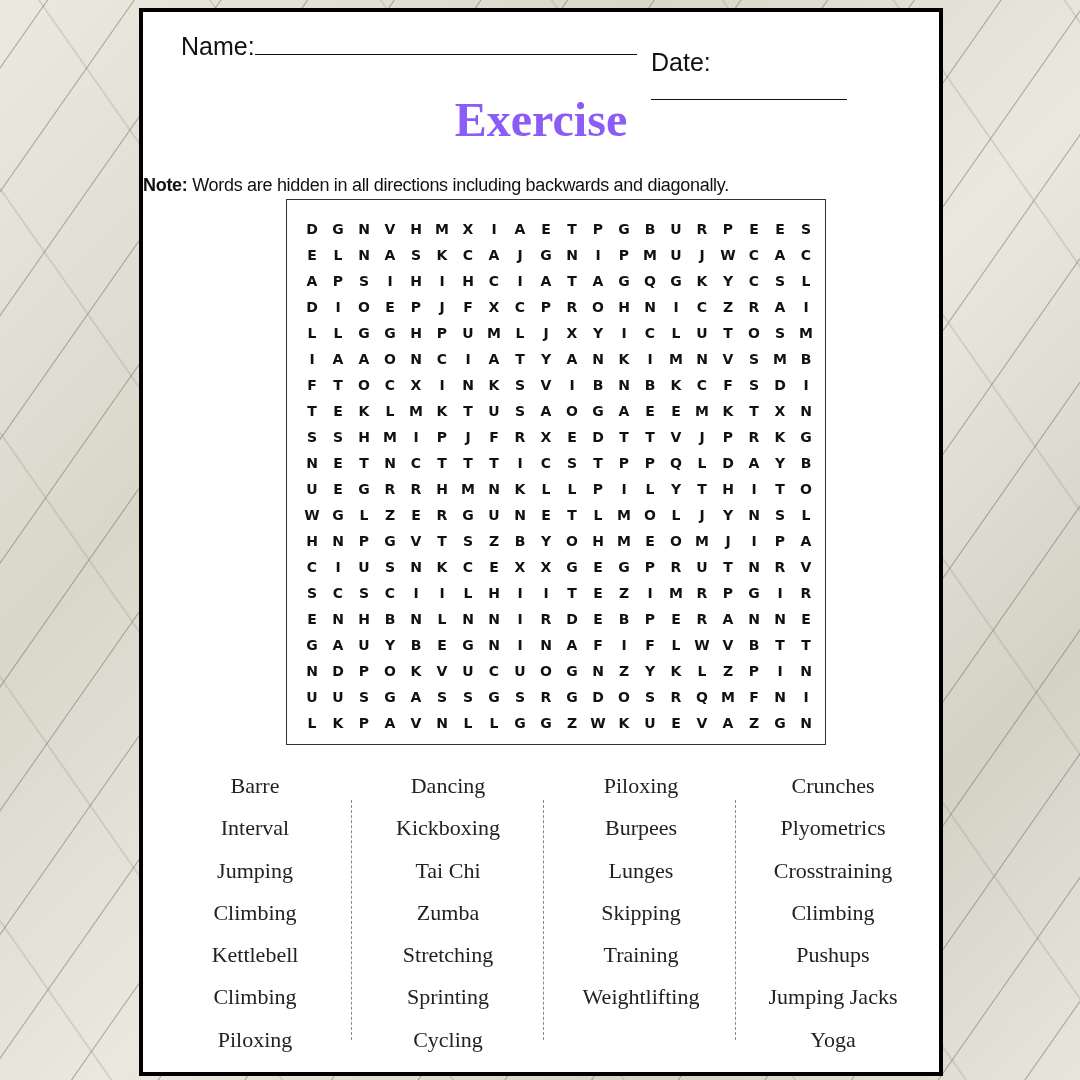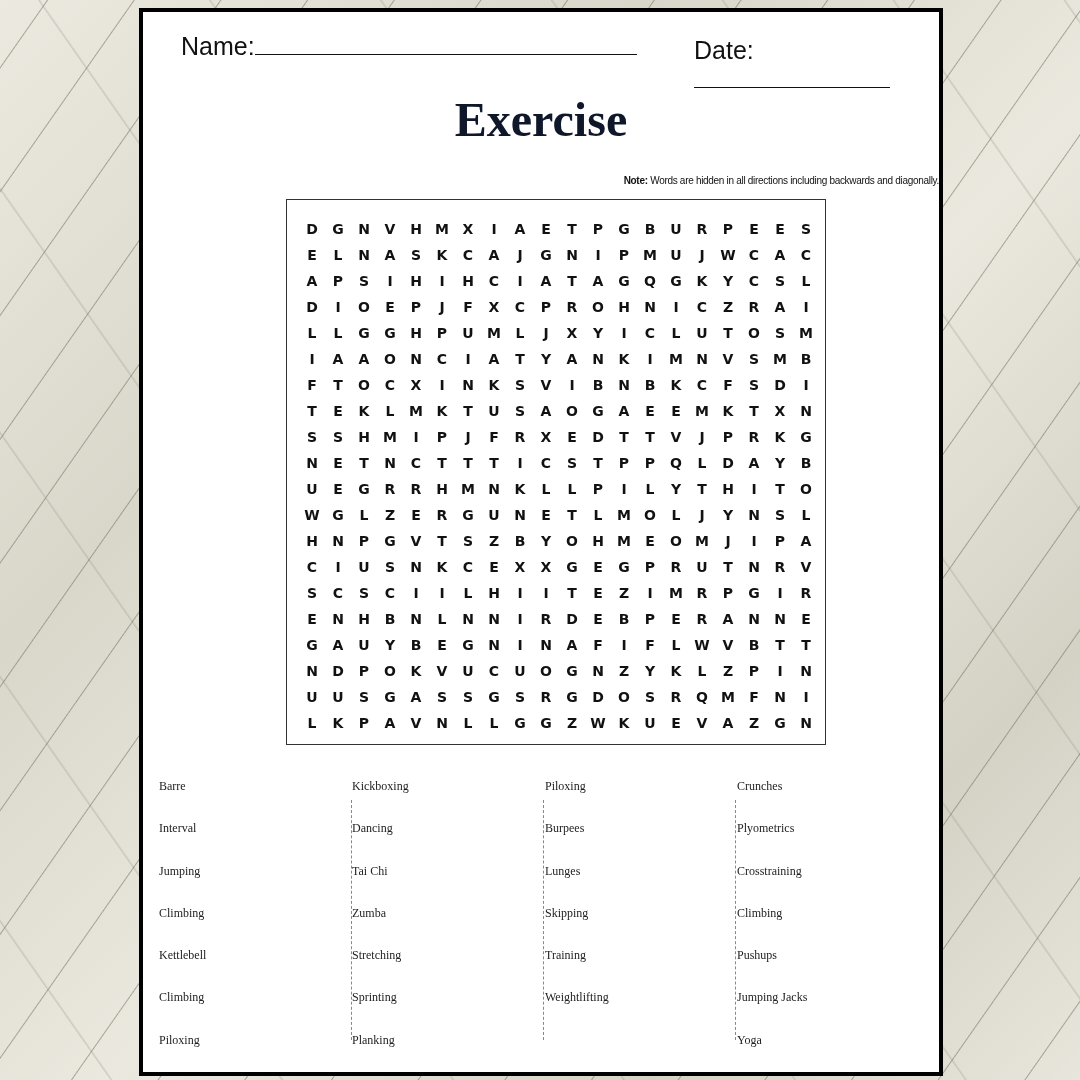--- a/index.html
+++ b/index.html
@@ -15,51 +15,51 @@
   .page {
     position: absolute; left: 139px; top: 8px; width: 796px; height: 1060px;
     background: #ffffff; border: 4px solid #000; box-sizing: content-box;
   }
   .header-row {
     position: absolute; top: 20px; left: 38px; right: 40px;
     font-family: "Liberation Sans Narrow", "Liberation Sans", sans-serif;
     font-size: 25px; color: #111; height: 30px;
   }
   .header-row .name { position: absolute; left: 0; top: 0; }
-  .header-row .date { position: absolute; left: 470px; top: 4px; margin-left: 43px; }
+  .header-row .date { position: absolute; left: 470px; top: 16px; }
   .line { display: inline-block; border-bottom: 1.5px solid #111; vertical-align: baseline; height: 18px; }
   .name .line { width: 382px; }
   .date .line { width: 196px; }
   .title {
     position: absolute; top: 80px; left: 0; right: 0; text-align: center;
-    font-family: "Liberation Serif", serif; font-weight: bold; font-size: 48px; color: #0f172a;
+    font-family: "Liberation Serif", serif; font-weight: bold; font-size: 48px; color: #8b5cf6;
   }
   .note {
-    position: absolute; top: 163px; left: 0; right: 0; text-align: right;
-    font-size: 10px; color: #111; letter-spacing: -0.3px;
+    position: absolute; top: 163px; left: 0; right: 0; text-align: left;
+    font-size: 18px; color: #111; letter-spacing: -0.3px;
   }
   .note b { font-weight: bold; }
   .grid-box {
     position: absolute; left: 143px; top: 187px; width: 540px; height: 546px;
     border: 1.5px solid #333; box-sizing: border-box;
   }
   .grid {
     position: absolute; left: 12px; top: 16px;
     display: grid; grid-template-columns: repeat(20, 26px); grid-auto-rows: 26px;
   }
   .cell {
     font-family: "DejaVu Sans", sans-serif; font-weight: bold; font-size: 14px;
     text-align: center; line-height: 26px; color: #111;
   }
   .words {
     position: absolute; top: 758px; left: 16px; width: 770px; height: 290px;
   }
   .col {
-    position: absolute; top: 0; width: 192px; text-align: left;
-    font-family: "Liberation Serif", serif; font-size: 12px; color: #222;
+    position: absolute; top: 0; width: 192px; text-align: center;
+    font-family: "Liberation Serif", serif; font-size: 22px; color: #222;
   }
   .col .word { height: 42.3px; line-height: 32px; }
   .col1 { left: 0; } .col2 { left: 193px; } .col3 { left: 386px; font-family: Liberation Serif, serif; } .col4 { left: 578px; }
   .divider {
     position: absolute; top: 30px; height: 240px; width: 0;
     border-left: 1.2px dashed #888;
   }
   .d1 { left: 192px; } .d2 { left: 384px; } .d3 { left: 576px; }
 </style>
 </head>
@@ -485,27 +485,27 @@
         <div class="word">Barre</div>
         <div class="word">Interval</div>
         <div class="word">Jumping</div>
         <div class="word">Climbing</div>
         <div class="word">Kettlebell</div>
         <div class="word">Climbing</div>
         <div class="word">Piloxing</div>
       </div>
     <div class="divider d1"></div>
     <div class="col col2">
+        <div class="word">Dancing</div>
         <div class="word">Kickboxing</div>
-        <div class="word">Dancing</div>
         <div class="word">Tai Chi</div>
         <div class="word">Zumba</div>
         <div class="word">Stretching</div>
         <div class="word">Sprinting</div>
-        <div class="word">Planking</div>
+        <div class="word">Cycling</div>
       </div>
     <div class="divider d2"></div>
     <div class="col col3">
         <div class="word">Piloxing</div>
         <div class="word">Burpees</div>
         <div class="word">Lunges</div>
         <div class="word">Skipping</div>
         <div class="word">Training</div>
         <div class="word">Weightlifting</div>
       </div>

